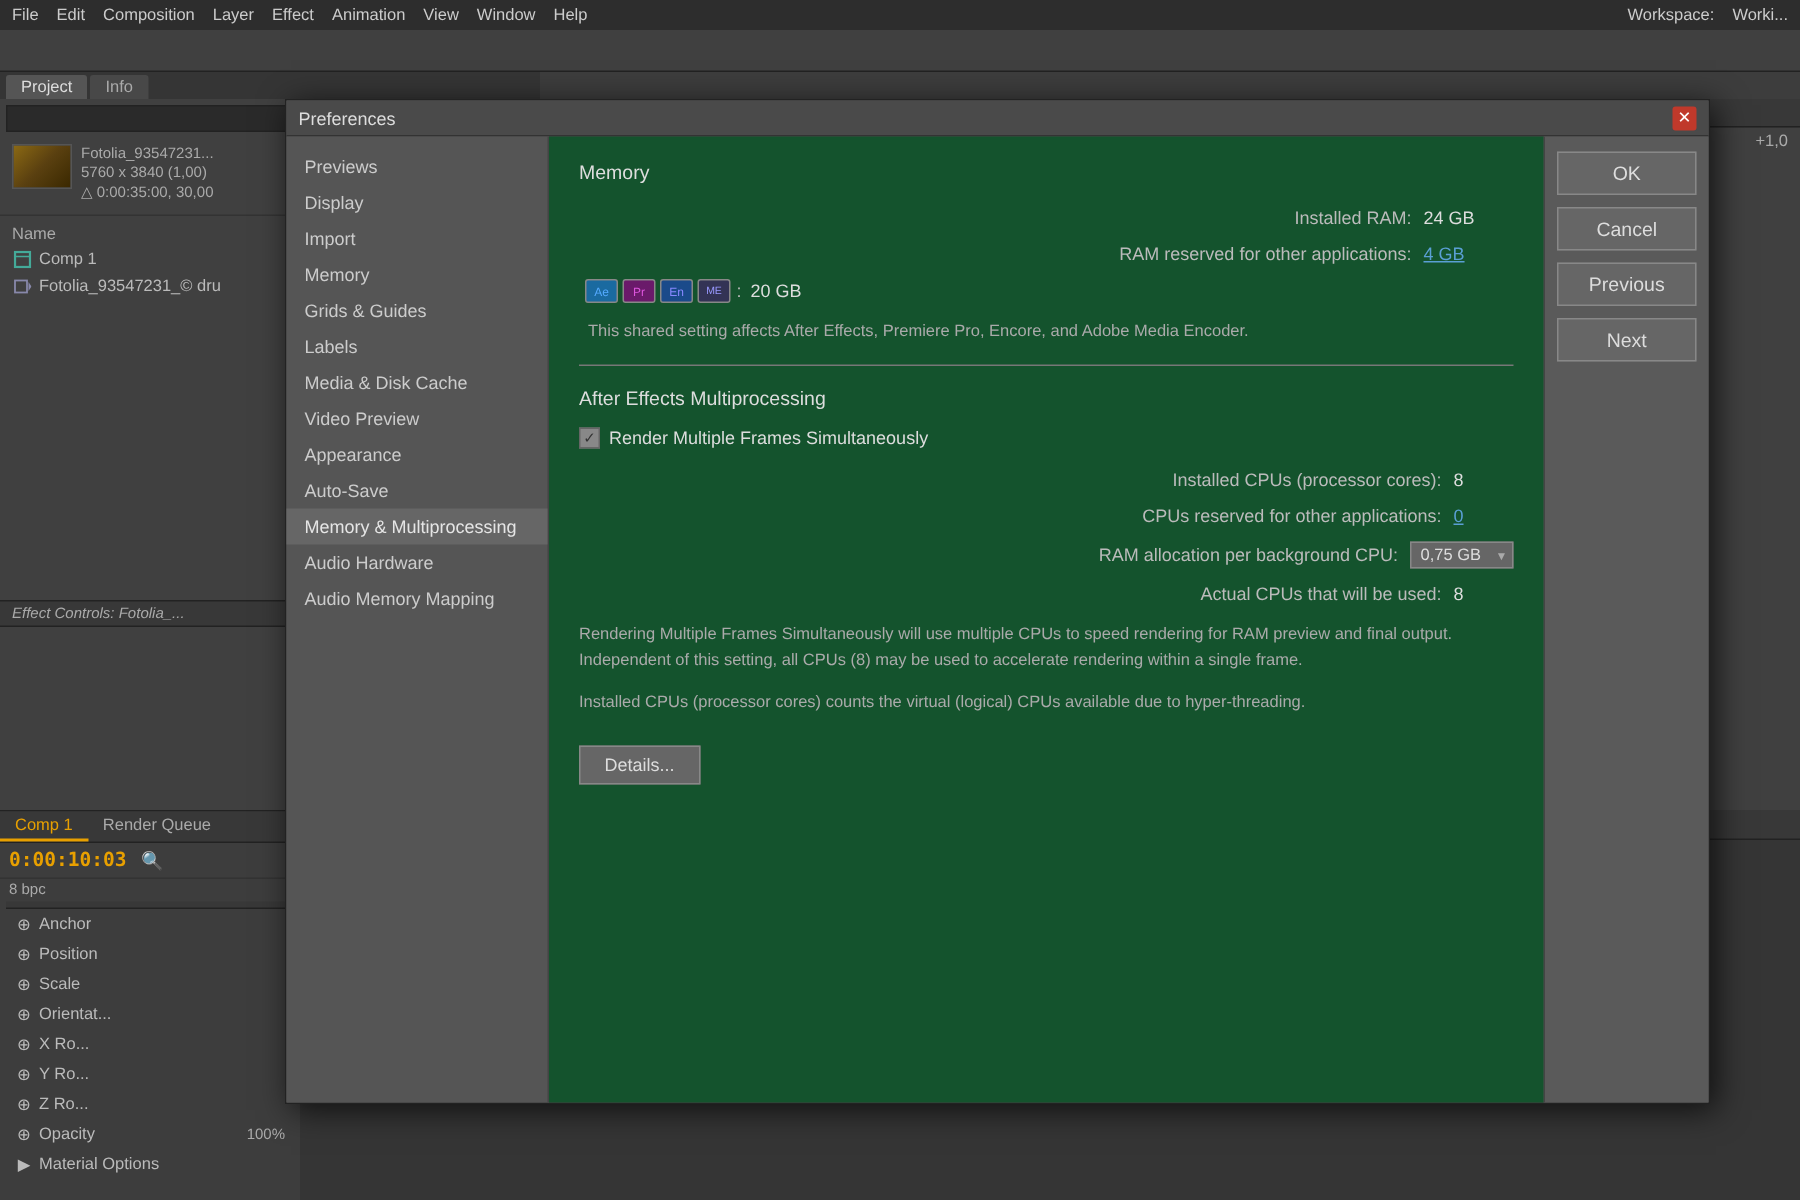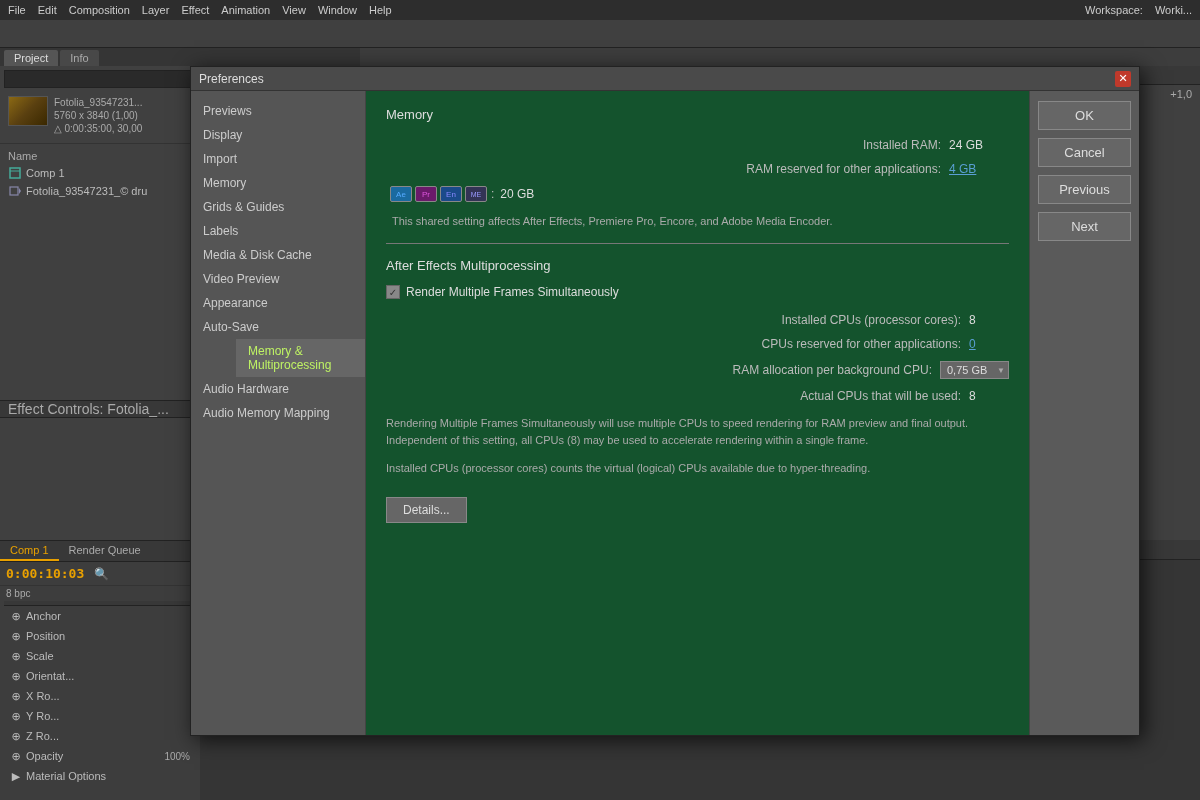--- a/index.html
+++ b/index.html
@@ -236,21 +236,21 @@
       flex-shrink: 0;
       border-right: 1px solid #444;
     }
 
     .nav-item {
       padding: 5px 12px;
       font-size: 12px;
       color: #ccc;
       cursor: pointer;
     }
-    .nav-item.active { background: #666666; color: #bef264; margin-left: 45px; }
+    .nav-item.active { background: #666666; color: #e5e5e5; }
 
     
     .pref-content {
       flex: 1;
       padding: 16px 20px;
       background: #14532d;
       overflow-y: auto;
       position: relative;
     }
 
@@ -523,24 +523,25 @@
     
     .effect-header {
       position: absolute;
       top: 400px; left: 0;
       width: 200px;
       height: 18px;
       background: #383838;
       display: flex;
       align-items: center;
       padding: 0 8px;
-      font-size: 14px;
+      font-size: 10px;
       color: #aaa;
       border-top: 1px solid #222;
       border-bottom: 1px solid #222;
+      font-style: italic;
     }
   </style>
 </head>
 <body>
 
 <div class="ae-bg"></div>
 
 <div class="menu-bar">
   <span>File</span>
   <span>Edit</span>

